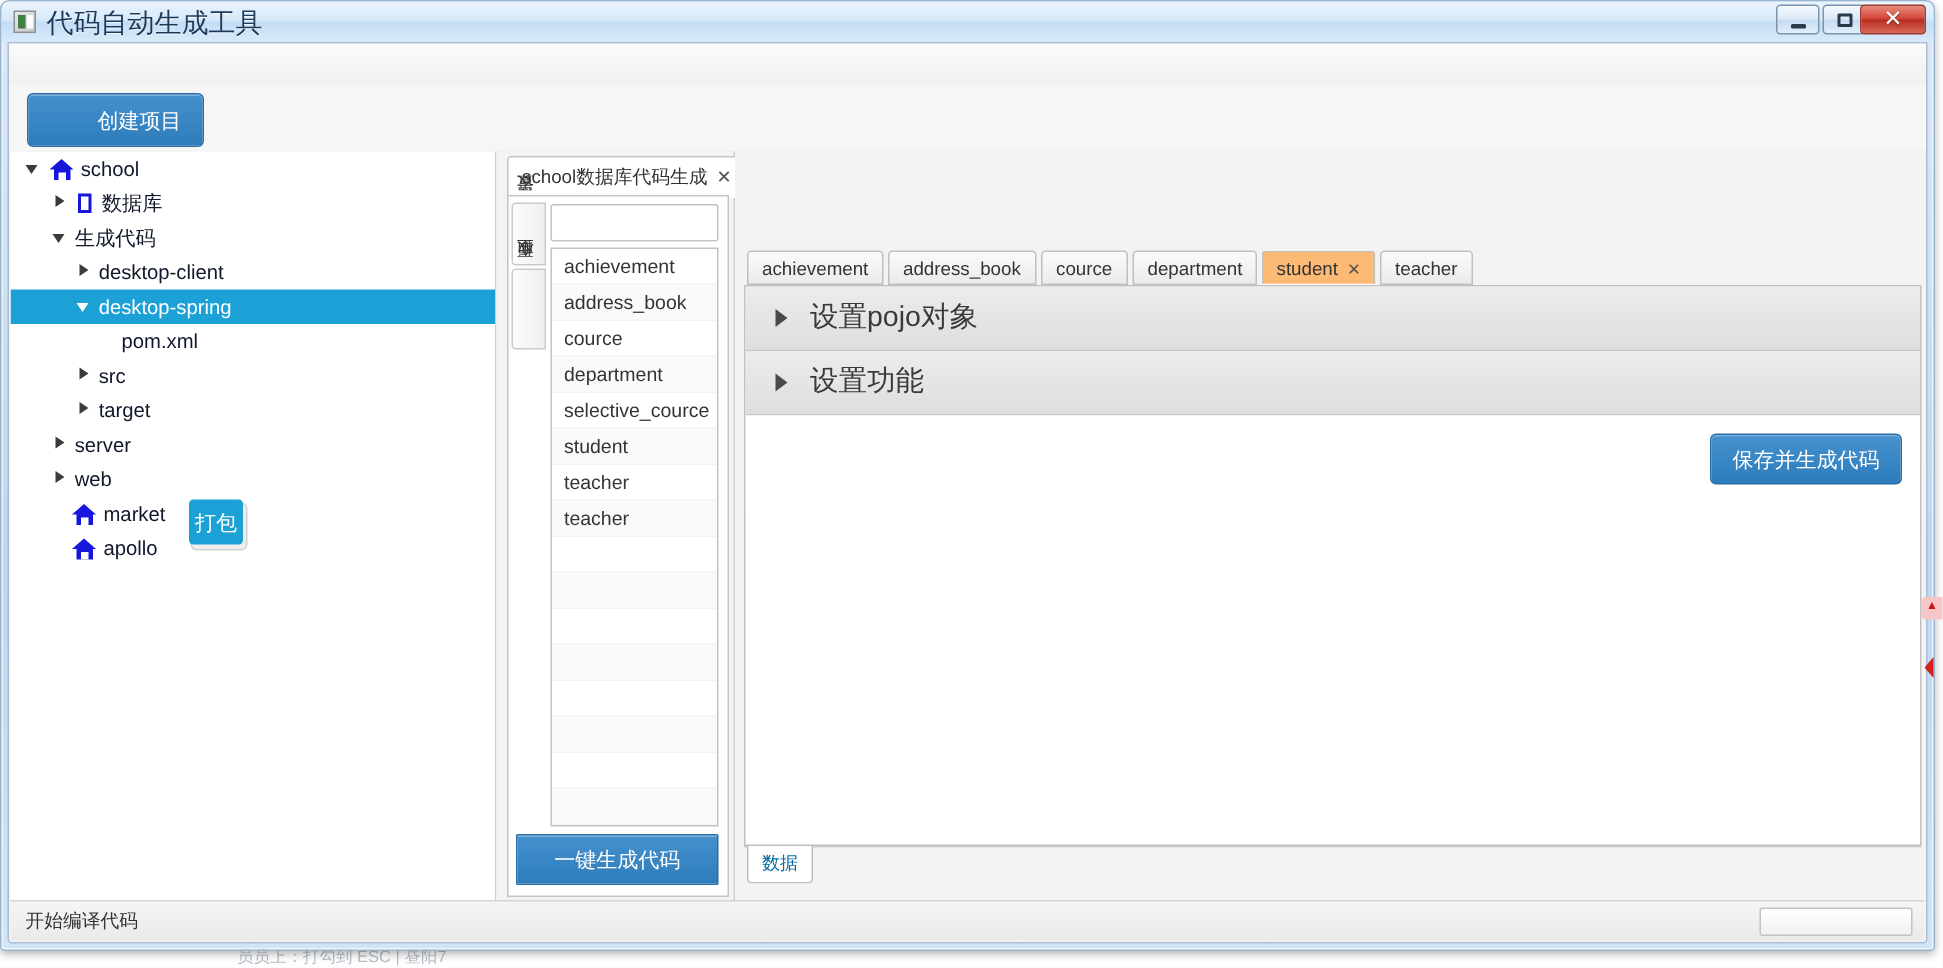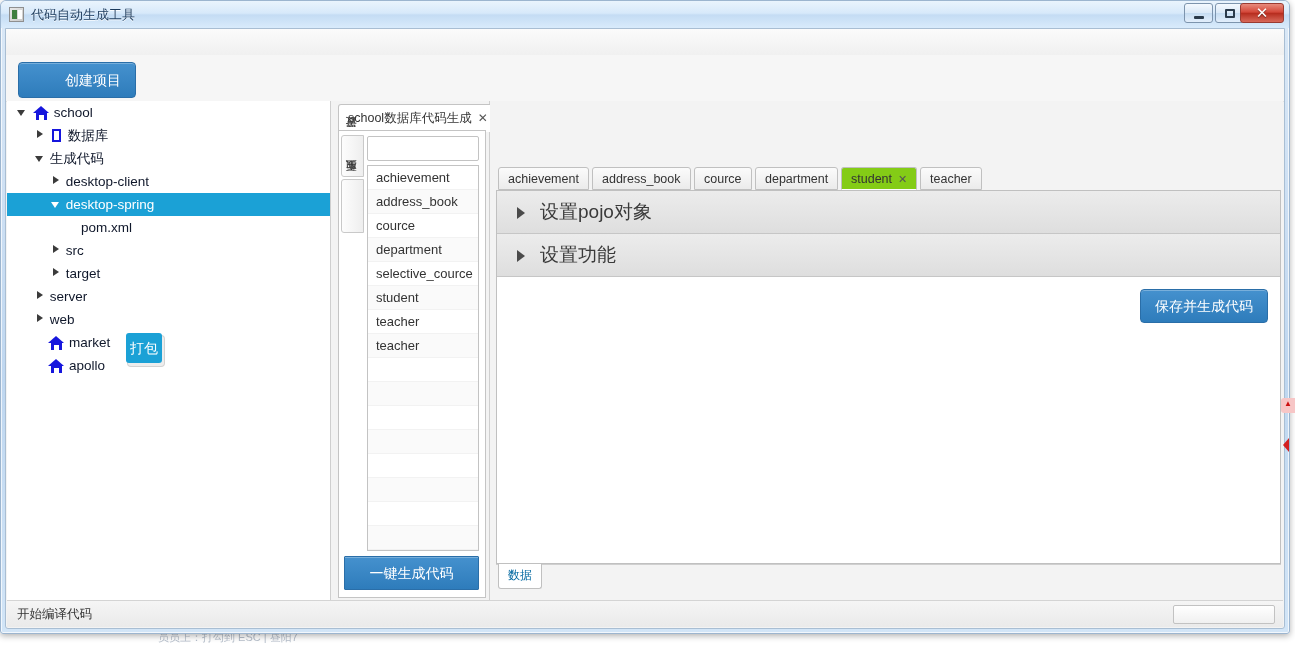--- a/index.html
+++ b/index.html
@@ -44,21 +44,21 @@
   #title-icon:after{
     content:"";position:absolute;left:2px;top:2px;width:5px;height:9px;
     background:#3f7f3f;
   }
   #title-icon:before{
     content:"";position:absolute;left:8px;top:2px;width:4px;height:9px;
     background:#fdfdfd;
   }
   #title-text{
     position:absolute;left:30px;top:4px;height:20px;line-height:20px;
-    font-size:13px;color:#1b3a5c;white-space:nowrap;
+    font-size:18px;color:#1b3a5c;white-space:nowrap;
     text-shadow:0 1px 0 rgba(255,255,255,.85);
   }
   .wbtn{
     position:absolute;top:2px;height:20px;width:29px;
     border:1px solid #7d94ad;border-radius:3px;box-sizing:border-box;
     background:linear-gradient(to bottom,#f4f9fe 0%,#dbe9f7 48%,#c6dcf1 52%,#e2eefb 100%);
     cursor:default;
   }
   #btn-min{right:76px;}
   #btn-max{right:45px;}
@@ -265,21 +265,21 @@
   .etab{
     position:absolute;top:0;height:23px;line-height:22px;
     padding:0 9px;
     background:linear-gradient(to bottom,#fbfbfb,#ebebeb);
     border:1px solid #c0c0c0;border-bottom:1px solid #c0c0c0;
     border-radius:3px 3px 0 0;
     font-size:12.5px;color:#333;white-space:nowrap;cursor:default;
     box-sizing:border-box;
   }
   .etab.active{
-    background:#84cc16;border-bottom-color:#ffffff;
+    background:#fdba74;border-bottom-color:#ffffff;
   }
   .etab .x{display:inline-block;margin-left:6px;color:#555;font-size:11px;}
 
   #acc-area{
     position:absolute;left:6px;top:89px;right:2px;bottom:37px;
     background:#ffffff;border:1px solid #c0c0c0;box-sizing:border-box;
     overflow:hidden;
   }
   .acc-head{
     position:relative;height:42px;line-height:42px;

